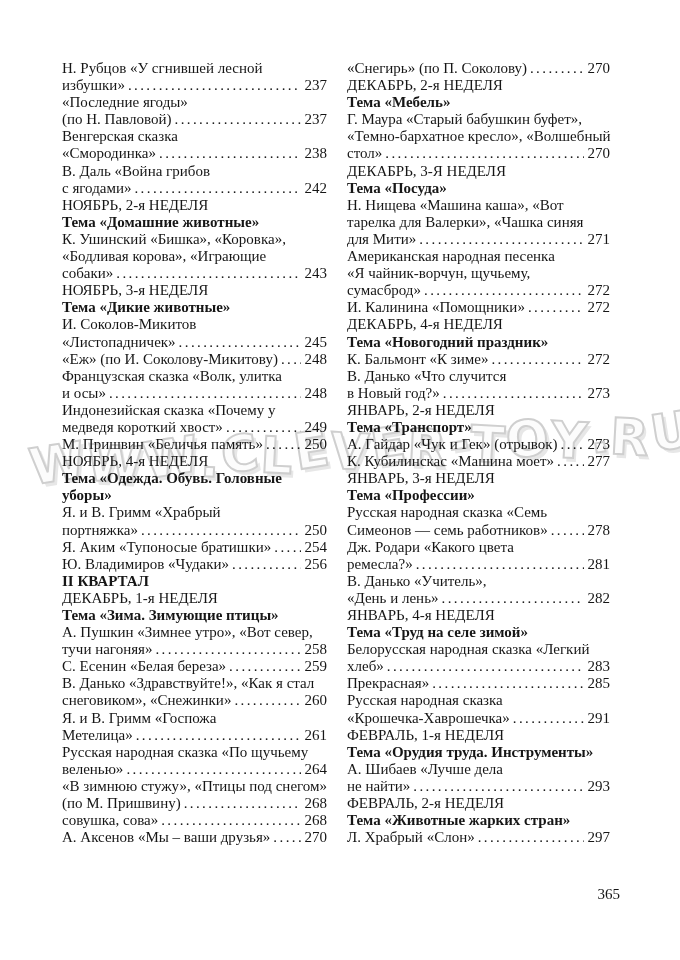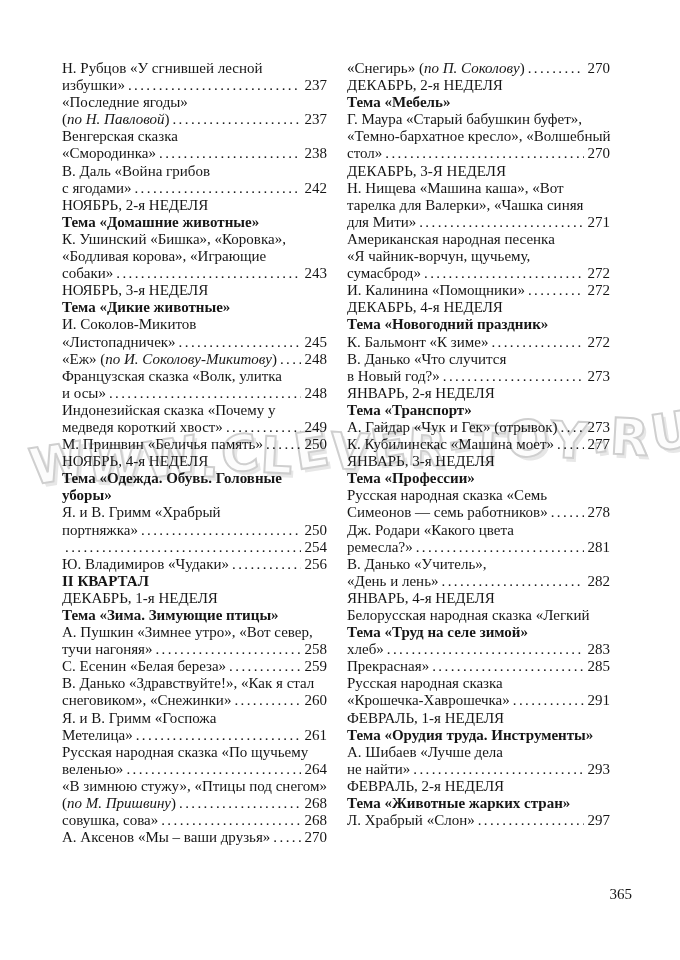--- a/index.html
+++ b/index.html
@@ -7,40 +7,40 @@
     width:680px;height:960px;position:relative;background:#ffffff;
     font-family:"Liberation Serif","DejaVu Serif",serif;color:#161616;
     overflow:hidden;
   }
   .col{position:absolute;top:60px;z-index:2;font-size:15px;line-height:17.1px;}
   #col-left{left:62px;width:265px;}
   #col-right{left:347px;width:263px;}
   .line{display:flex;align-items:baseline;white-space:nowrap;}
   .line.bold{font-weight:bold;}
   .txt{flex:0 0 auto;}
-  .it{font-style:italic;}
+  .it{}
   .leader{
     flex:1 1 0px;min-width:8px;overflow:hidden;white-space:nowrap;
     letter-spacing:2.4px;margin-left:3px;
   }
   .pg{flex:0 0 auto;margin-left:4px;}
   .watermark{
     position:absolute;left:30px;top:438px;z-index:1;white-space:nowrap;
     font-family:"DejaVu Sans",sans-serif;font-weight:bold;font-size:50px;
     letter-spacing:2px;color:#fcfcfc;
     -webkit-text-stroke:2px #cfcfcf;
     text-shadow:3px 4px 0 #e7e7e7;
     transform:rotate(-3deg);transform-origin:left center;
   }
   .wch{display:inline-block;}
   .wch.wa{transform:rotate(6deg) translateY(2px);}
   .wch.wb{transform:rotate(-6deg) translateY(-2px);}
   .folio{
     position:absolute;top:886px;left:0;width:620px;text-align:right;
-    font-size:15px;z-index:2;padding-left:12px;
+    font-size:15px;z-index:2;
   }
 </style>
 </head>
 <body>
 
 <div class="watermark"><span class="wch wb">W</span><span class="wch wa">W</span><span class="wch wb">W</span><span class="wch wa">.</span><span class="wch wb">C</span><span class="wch wa">L</span><span class="wch wb">E</span><span class="wch wa">V</span><span class="wch wb">E</span><span class="wch wa">R</span><span class="wch wb">-</span><span class="wch wa">T</span><span class="wch wb">O</span><span class="wch wa">Y</span><span class="wch wb">.</span><span class="wch wa">R</span><span class="wch wb">U</span></div>
 
 <div class="col" id="col-left">
     <div class="line">
       <span class="txt"><span>Н. Рубцов «У сгнившей лесной</span></span>
@@ -142,20 +142,21 @@
     </div>
     <div class="line">
       <span class="txt"><span>Я. и В. Гримм «Храбрый</span></span>
     </div>
     <div class="line">
       <span class="txt"><span>портняжка»</span></span>
       <span class="leader">..........................................................................................</span>
       <span class="pg">250</span>
     </div>
     <div class="line">
+      <span class="txt"><span>Я. Аким «Тупоносые братишки»</span></span>
       <span class="leader">..........................................................................................</span>
       <span class="pg">254</span>
     </div>
     <div class="line">
       <span class="txt"><span>Ю. Владимиров «Чудаки»</span></span>
       <span class="leader">..........................................................................................</span>
       <span class="pg">256</span>
     </div>
     <div class="line bold">
       <span class="txt"><span>II КВАРТАЛ</span></span>
@@ -241,20 +242,23 @@
       <span class="txt"><span>«Темно-бархатное кресло», «Волшебный</span></span>
     </div>
     <div class="line">
       <span class="txt"><span>стол»</span></span>
       <span class="leader">..........................................................................................</span>
       <span class="pg">270</span>
     </div>
     <div class="line">
       <span class="txt"><span>ДЕКАБРЬ, 3-Я НЕДЕЛЯ</span></span>
     </div>
+    <div class="line bold">
+      <span class="txt"><span>Тема «Посуда»</span></span>
+    </div>
     <div class="line">
       <span class="txt"><span>Н. Нищева «Машина каша», «Вот</span></span>
     </div>
     <div class="line">
       <span class="txt"><span>тарелка для Валерки», «Чашка синяя</span></span>
     </div>
     <div class="line">
       <span class="txt"><span>для Мити»</span></span>
       <span class="leader">..........................................................................................</span>
       <span class="pg">271</span>
@@ -336,25 +340,25 @@
       <span class="txt"><span>В. Данько «Учитель»,</span></span>
     </div>
     <div class="line">
       <span class="txt"><span>«День и лень»</span></span>
       <span class="leader">..........................................................................................</span>
       <span class="pg">282</span>
     </div>
     <div class="line">
       <span class="txt"><span>ЯНВАРЬ, 4-я НЕДЕЛЯ</span></span>
     </div>
+    <div class="line bold">
+      <span class="txt"><span>Тема «Труд на селе зимой»</span></span>
+    </div>
     <div class="line">
       <span class="txt"><span>Белорусская народная сказка «Легкий</span></span>
-    </div>
-    <div class="line bold">
-      <span class="txt"><span>Тема «Труд на селе зимой»</span></span>
     </div>
     <div class="line">
       <span class="txt"><span>хлеб»</span></span>
       <span class="leader">..........................................................................................</span>
       <span class="pg">283</span>
     </div>
     <div class="line">
       <span class="txt"><span>Прекрасная»</span></span>
       <span class="leader">..........................................................................................</span>
       <span class="pg">285</span>

